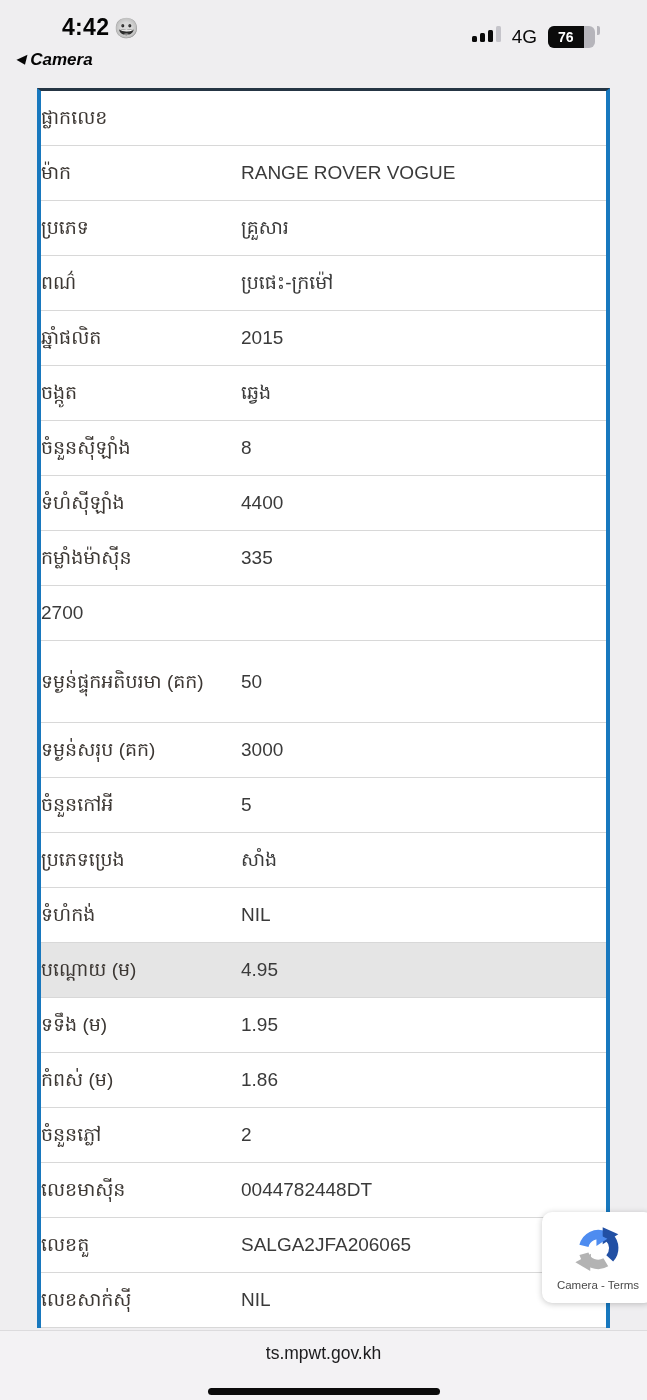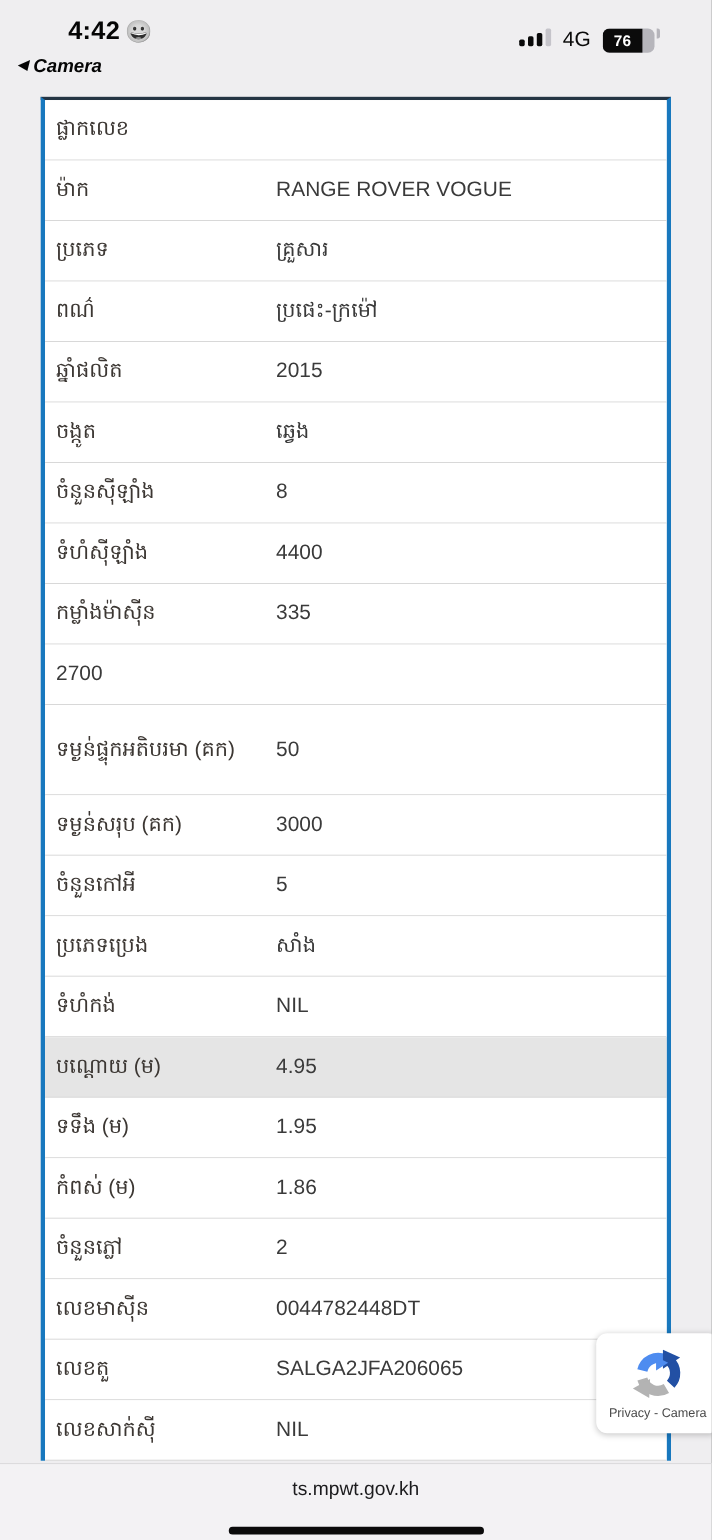--- a/index.html
+++ b/index.html
@@ -28,21 +28,21 @@
   .battery-num { position:absolute; left:0; top:0; width:76%; height:100%; display:flex; align-items:center; justify-content:center; font-size:14px; font-weight:700; color:#fff; }
   .battery-cap { width:3px; height:9px; background:#b6b5bb; border-radius:0 2px 2px 0; margin-left:-9px; }
 
   
   .vehicle-table {
     position:absolute; left:37px; top:88px; width:573px;
     background:#fff;
     border-left:4px solid #1878be; border-right:4px solid #1878be;
     border-top:3px solid #253544;
   }
-  .row { display:flex; align-items:center; height:55px; border-bottom:1px solid #d8d8d8; padding-left:10px; background:#fff; }
+  .row { display:flex; align-items:center; height:55px; border-bottom:1px solid #d8d8d8; background:#fff; }
   .row.tall { height:82px; }
   .row.highlight { background:#e5e5e5; }
   .cell { font-size:19px; color:#3c3733; line-height:1.45; }
   .cell.label { width:200px; padding-right:8px; flex-shrink:0; }
   .cell.value { color:#3a3a3a; }
 
   
   .recaptcha {
     position:absolute; left:542px; top:1212px; width:112px; height:91px;
     background:#fff; border-radius:10px;
@@ -194,21 +194,21 @@
     <svg width="50" height="50" viewBox="0 0 64 64">
       <g fill="none" stroke-width="12">
         <path d="M 14 28 A 19 19 0 0 1 40 15" stroke="#4e8cf0"></path>
         <path d="M 46 17 A 19 19 0 0 1 47 44" stroke="#2250a4"></path>
         <path d="M 42 49 A 19 19 0 0 1 14 38" stroke="#b3b3b3"></path>
       </g>
       <polygon points="38,4 58,13 38,26" fill="#2250a4"></polygon>
       <polygon points="22,60 3,49 23,38" fill="#b3b3b3"></polygon>
       <polygon points="30,12 44,19 30,28" fill="#4e8cf0"></polygon>
     </svg>
-    <div class="recaptcha-text">Privacy - Camera</div>
+    <div class="recaptcha-text">Camera - Terms</div>
   </div>
 
   <div class="bottombar">
     <div class="url">ts.mpwt.gov.kh</div>
     <div class="home-indicator"></div>
   </div>
 
 </div>
 
 </body></html>

